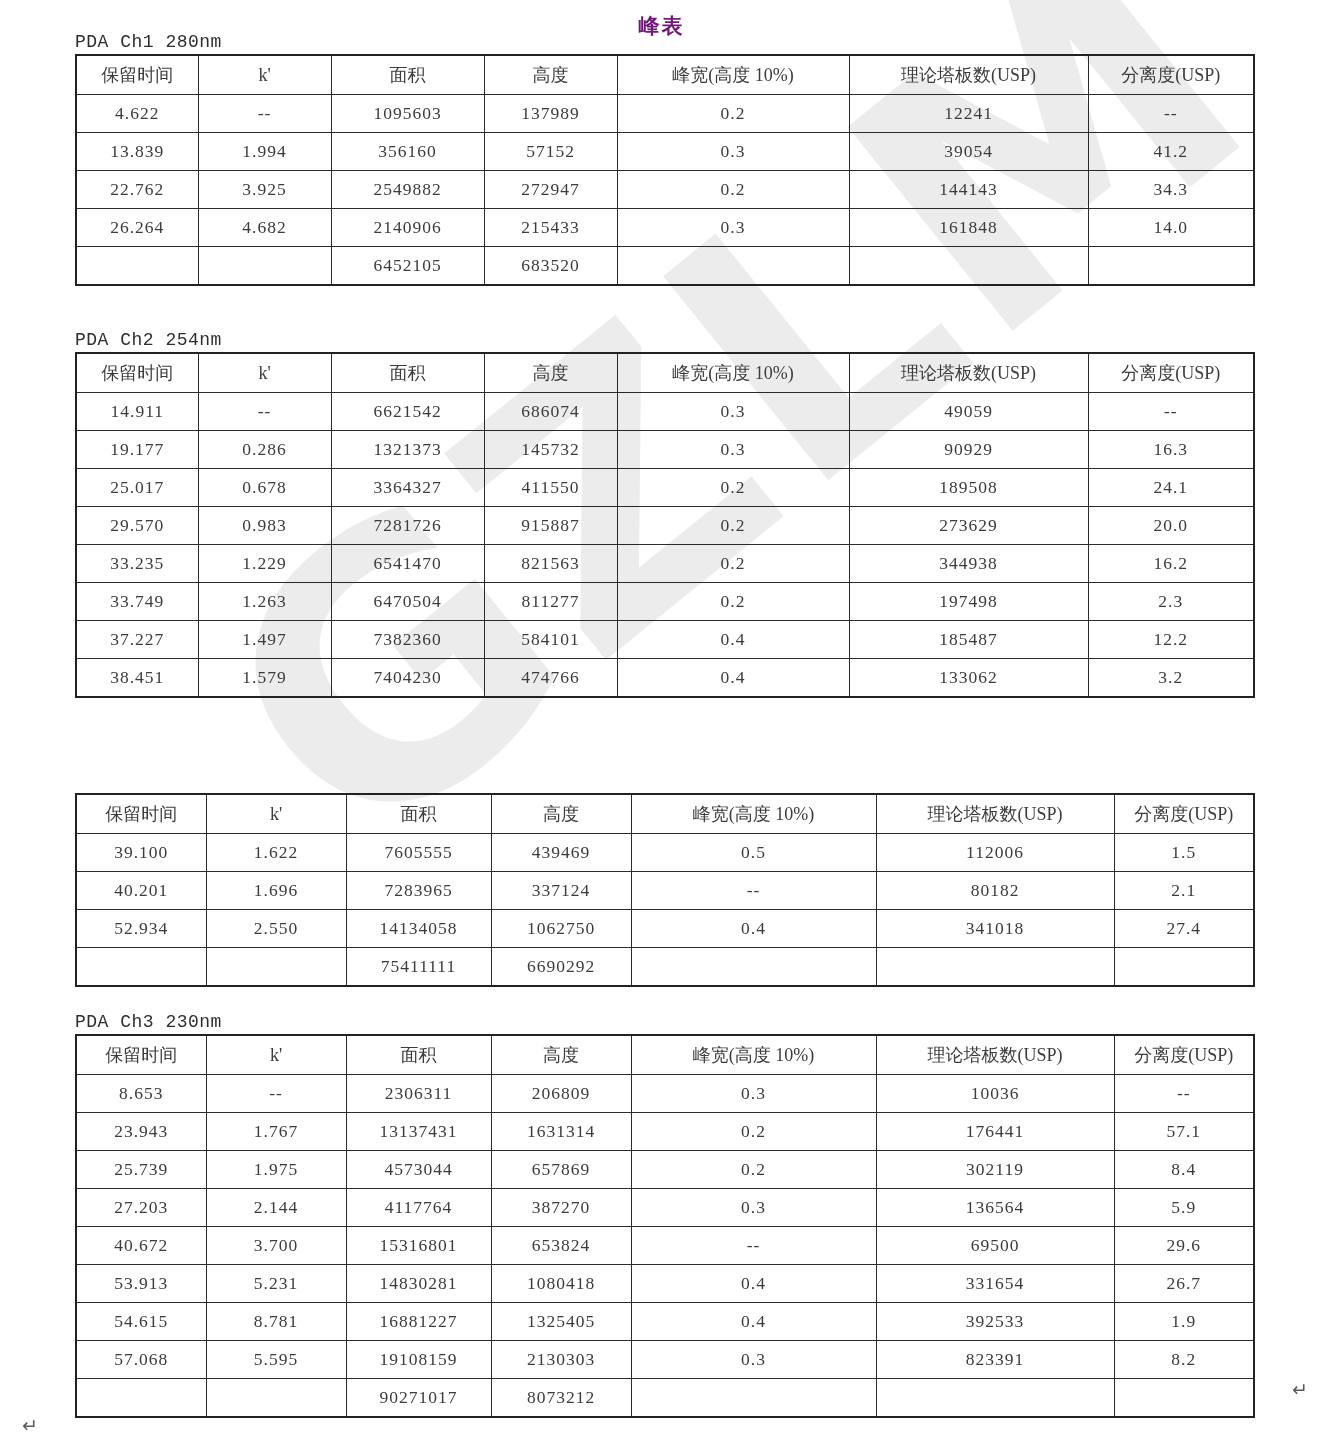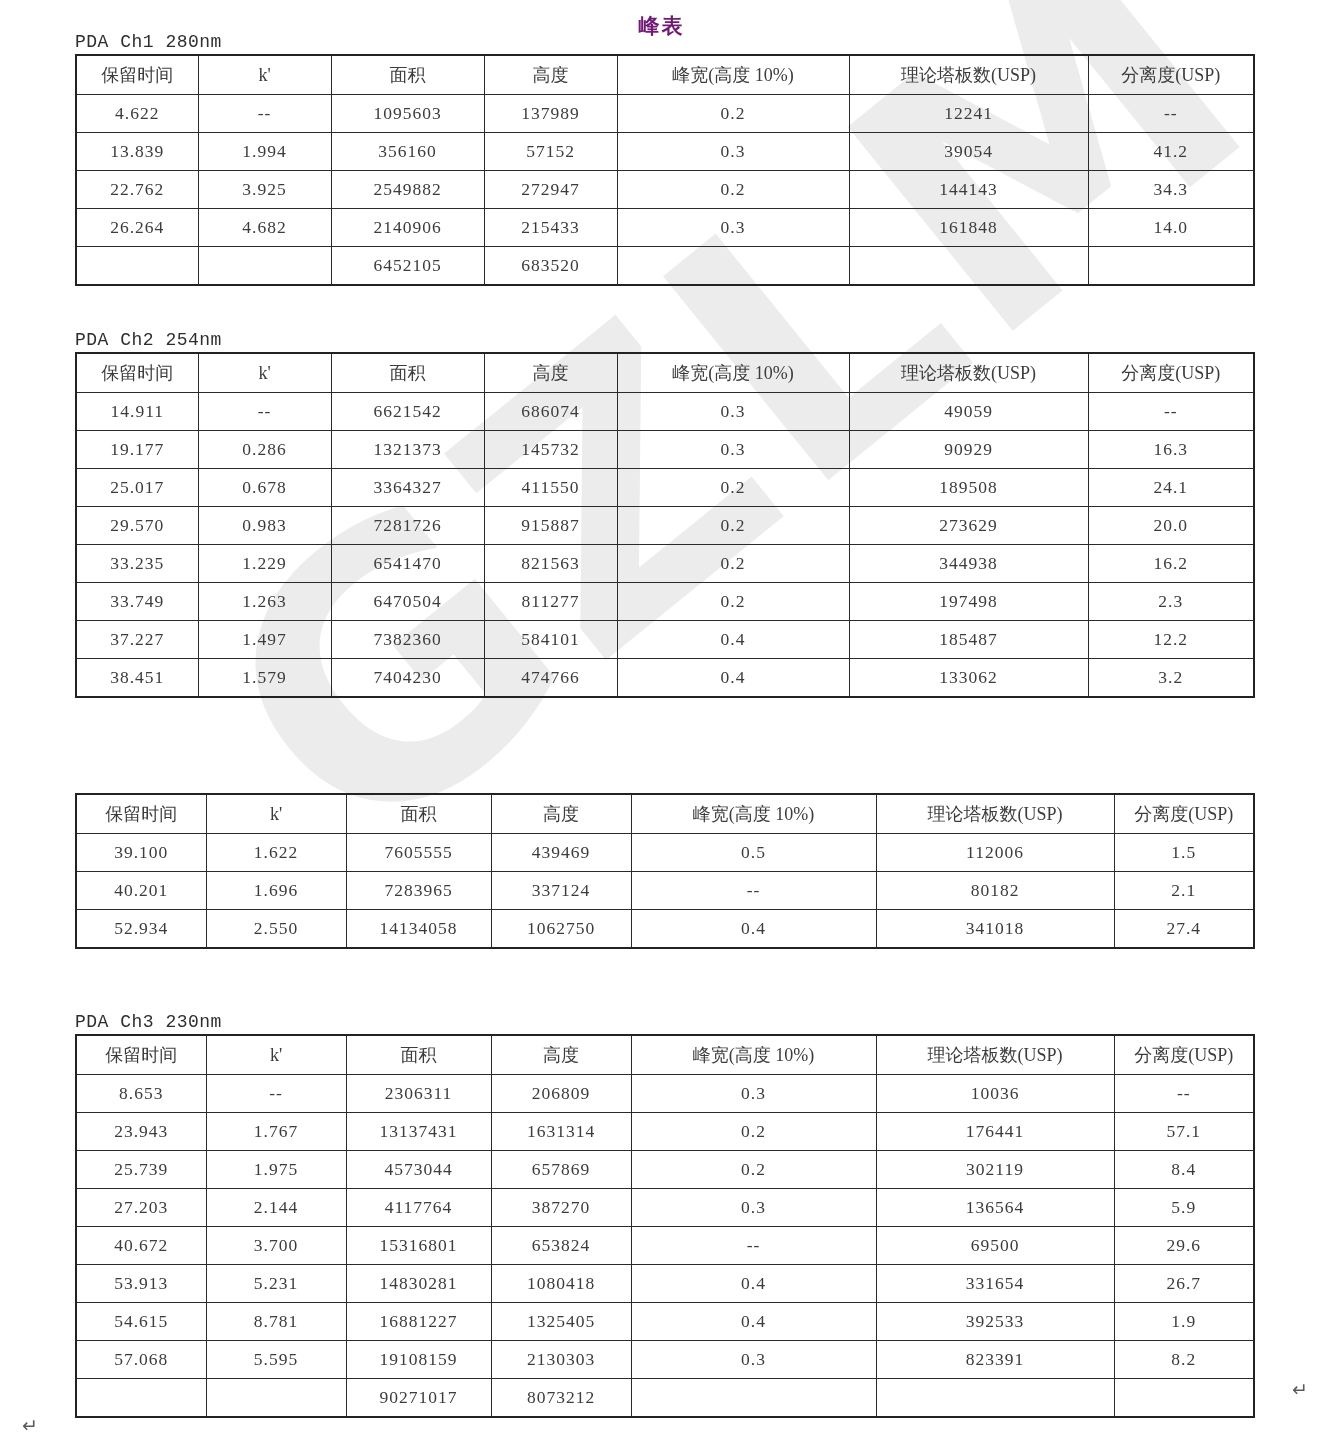--- a/index.html
+++ b/index.html
@@ -317,20 +317,29 @@
           </tr>
           <tr>
             <td>52.934</td>
             <td>2.550</td>
             <td>14134058</td>
             <td>1062750</td>
             <td>0.4</td>
             <td>341018</td>
             <td>27.4</td>
           </tr>
+          <tr>
+            <td></td>
+            <td></td>
+            <td>75411111</td>
+            <td>6690292</td>
+            <td></td>
+            <td></td>
+            <td></td>
+          </tr>
         </tbody>
       </table>
     </div>
     <div class="table-section" style="top: 1012px;">
       <div class="table-caption">PDA Ch3 230nm</div>
       <table class="peak-table">
         <colgroup>
           <col style="width: 130px;">
           <col style="width: 140px;">
           <col style="width: 145px;">

